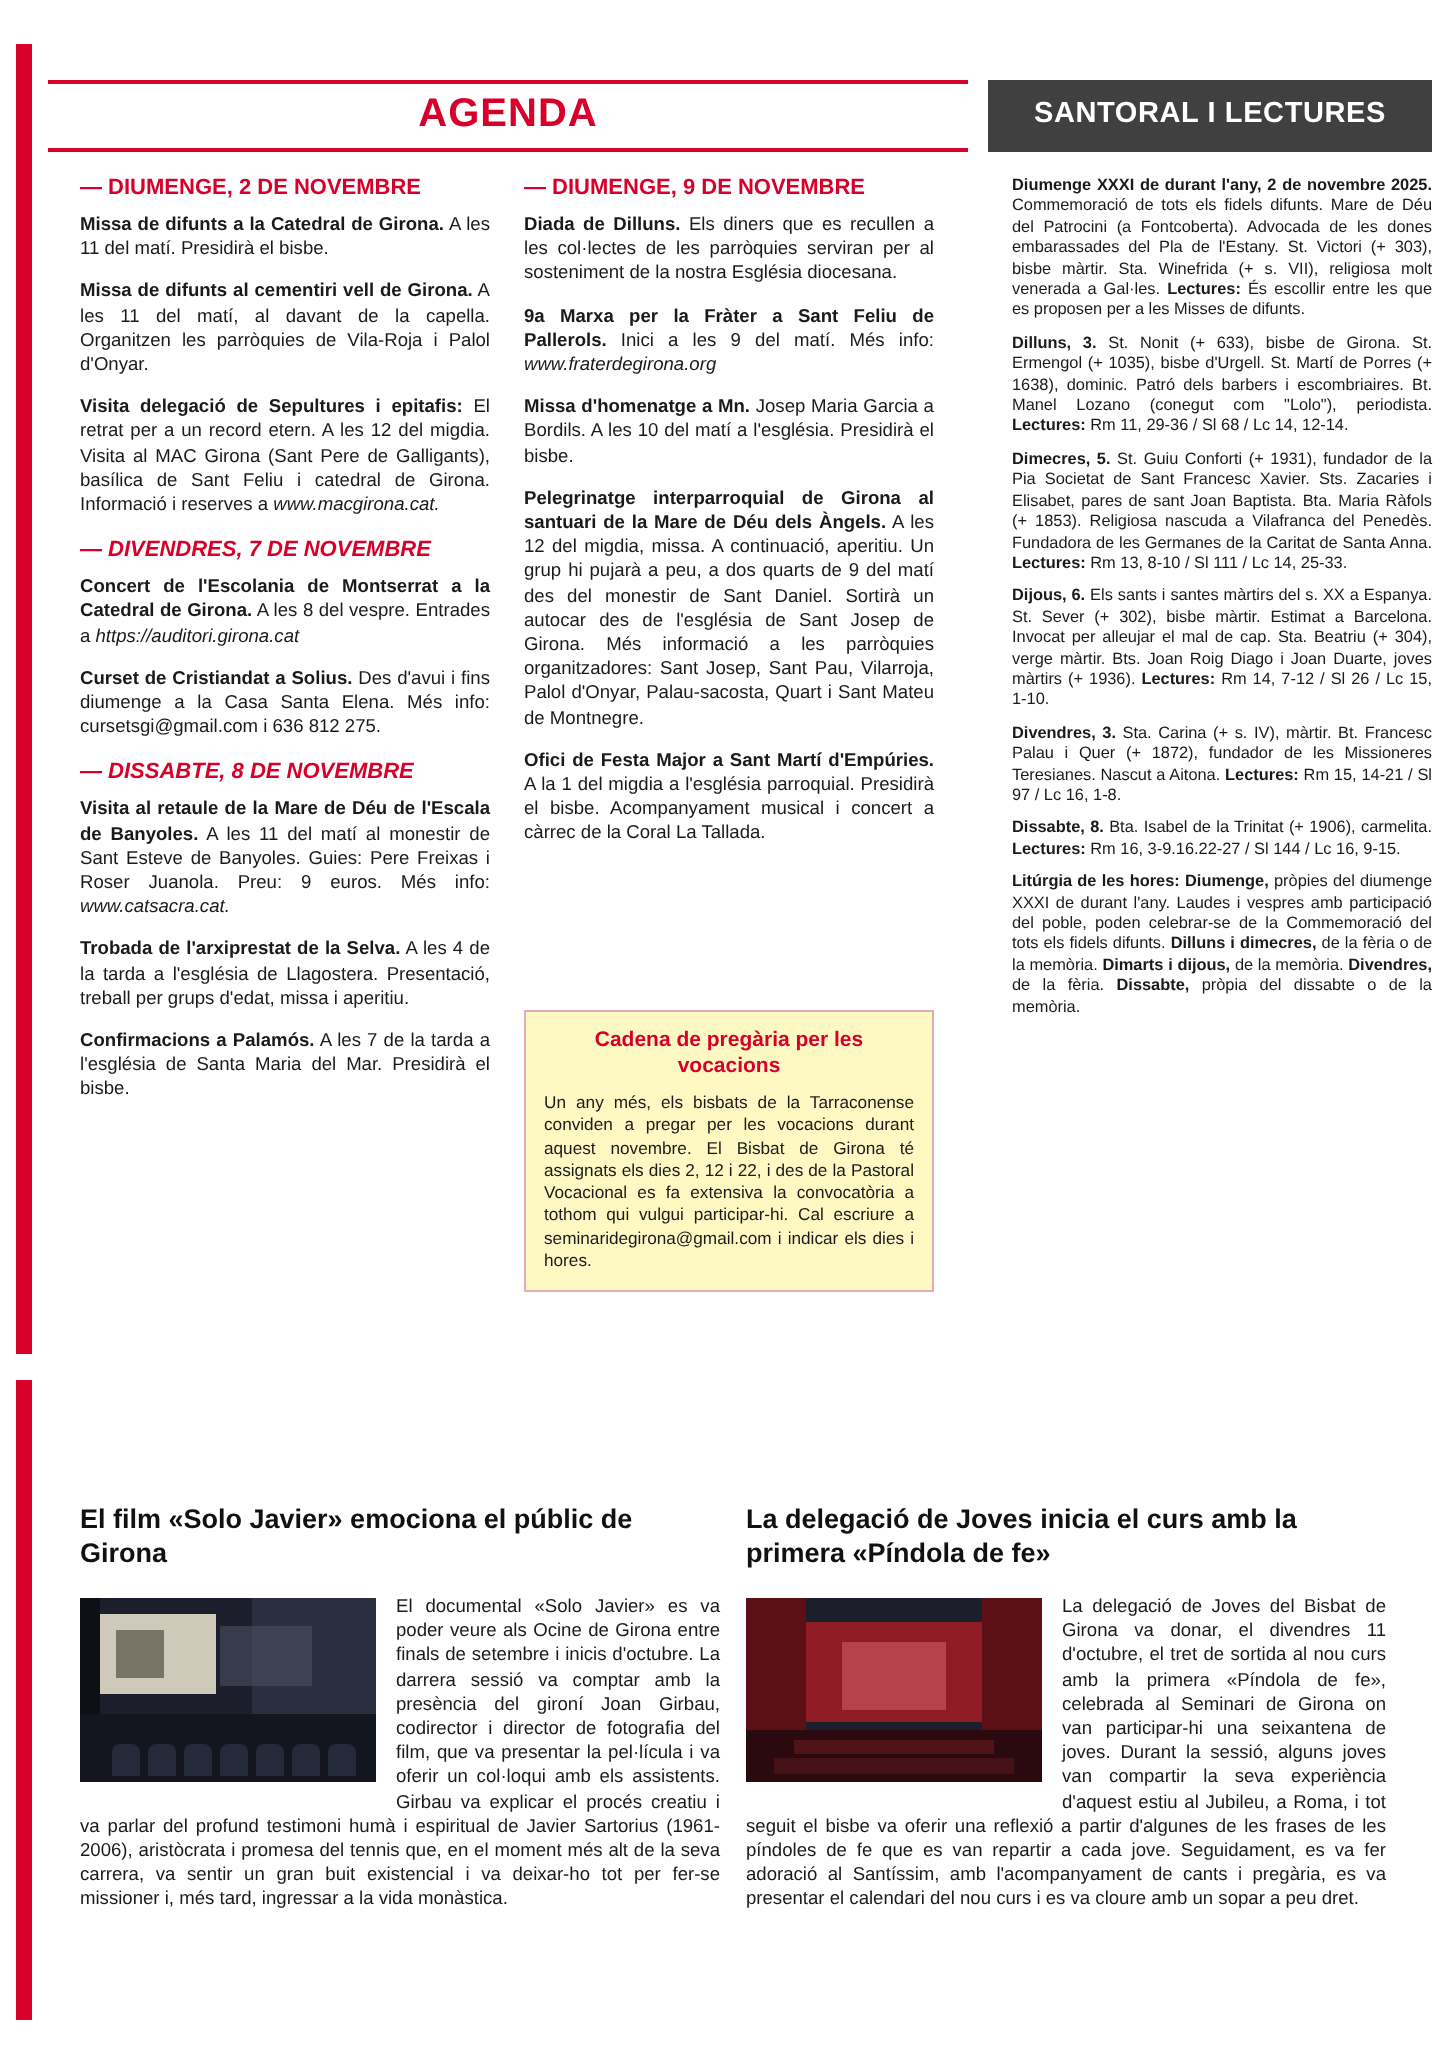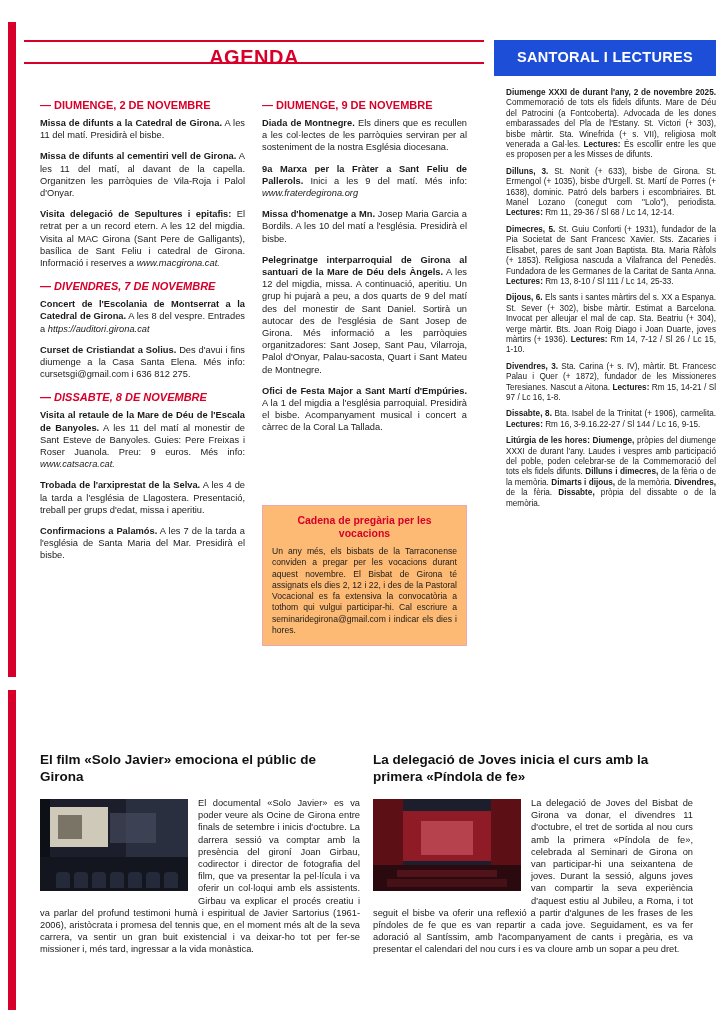--- a/index.html
+++ b/index.html
@@ -19,65 +19,65 @@
     position:absolute; left:8px; top:22px; width:8px; height:655px;
     background:#d6002a;
   }
   .left-bar2 {
     position:absolute; left:8px; top:690px; width:8px; height:320px;
     background:#d6002a;
   }
 
   
   .agenda-head {
-    position:absolute; left:24px; top:40px; width:460px; height:24px;text-decoration:underline;
+    position:absolute; left:24px; top:40px; width:460px; height:36px;text-decoration:underline;
   }
   .agenda-head .rule-top {
     position:absolute; left:0; top:0; width:460px; height:2px; background:#d6002a;
   }
   .agenda-head .rule-bot {
     position:absolute; left:0; bottom:0; width:460px; height:2px; background:#d6002a;
   }
   .agenda-head .title {
     position:absolute; left:0; top:6px; width:460px;
     text-align:center;
     font-size:20px; font-weight:bold; color:#d6002a; letter-spacing:0.5px;
   }
 
   
   .santoral-head {
     position:absolute; left:494px; top:40px; width:222px; height:36px;
-    background:#1d4ed8;
+    background:#404040;
   }
   .santoral-head .title {
     position:absolute; left:0; top:9px; width:222px; text-align:center;
     color:#ffffff; font-size:14.5px; font-weight:bold; letter-spacing:0.3px;
   }
 
   
   .col { position:absolute; font-size:9.3px; line-height:12.2px; text-align:justify; }
   .col1 { left:40px; top:88px; width:205px; }
   .col2 { left:262px; top:88px; width:205px; }
   .col3 { left:494px; top:88px; width:222px; font-size:8.2px; line-height:10.4px; }
 
   .sect-head {
     color:#d6002a; font-weight:bold; font-size:11px; margin-bottom:5px;
     line-height:13px;
   }
-  .sect-head.first { margin-top:11px; }
+  .sect-head.first { margin-top:0; }
   .sect-head.more { margin-top:11px;font-style:italic; }
 
   .entry { margin-bottom:9px; }
   .entry b { font-weight:bold; }
   .entry i { font-style:italic; }
 
   
   .cadena {
     position:absolute; left:262px; top:505px; width:205px;
-    background:#fdba74; border:1px solid #e8a8b6;
+    background:#fef9c3; border:1px solid #e8a8b6;
     padding:8px 9px 9px 9px;
   }
   .cadena h3 {
     margin:0 0 6px 0; color:#d6002a; font-size:10.5px; font-weight:bold;
     text-align:center; line-height:13px;
   }
   .cadena p { margin:0; font-size:8.6px; line-height:11.3px; text-align:justify; }
 
   .sant-entry { margin-bottom:6px; text-align:justify;margin-left:12px; }
   .sant-entry b { font-weight:bold; }
@@ -171,21 +171,21 @@
       <div class="entry"><b>Concert de l'Escolania de Montserrat a la Catedral de Girona.</b> A les 8 del vespre. Entrades a <i>https://auditori.girona.cat</i></div>
       <div class="entry"><b>Curset de Cristiandat a Solius.</b> Des d'avui i fins diumenge a la Casa Santa Elena. Més info: cursetsgi@gmail.com i 636 812 275.</div>
       <div class="sect-head more">— DISSABTE, 8 DE NOVEMBRE</div>
       <div class="entry"><b>Visita al retaule de la Mare de Déu de l'Escala de Banyoles.</b> A les 11 del matí al monestir de Sant Esteve de Banyoles. Guies: Pere Freixas i Roser Juanola. Preu: 9 euros. Més info: <i>www.catsacra.cat.</i></div>
       <div class="entry"><b>Trobada de l'arxiprestat de la Selva.</b> A les 4 de la tarda a l'església de Llagostera. Presentació, treball per grups d'edat, missa i aperitiu.</div>
       <div class="entry"><b>Confirmacions a Palamós.</b> A les 7 de la tarda a l'església de Santa Maria del Mar. Presidirà el bisbe.</div>
     </div>
 
   <div class="col col2" id="col2">
       <div class="sect-head first">— DIUMENGE, 9 DE NOVEMBRE</div>
-      <div class="entry"><b>Diada de Montnegre.</b> Els diners que es recullen a les col·lectes de les parròquies serviran per al sosteniment de la nostra Església diocesana.</div>
+      <div class="entry"><b>Diada de Dilluns.</b> Els diners que es recullen a les col·lectes de les parròquies serviran per al sosteniment de la nostra Església diocesana.</div>
       <div class="entry"><b>9a Marxa per la Fràter a Sant Feliu de Pallerols.</b> Inici a les 9 del matí. Més info: <i>www.fraterdegirona.org</i></div>
       <div class="entry"><b>Missa d'homenatge a Mn.</b> Josep Maria Garcia a Bordils. A les 10 del matí a l'església. Presidirà el bisbe.</div>
       <div class="entry"><b>Pelegrinatge interparroquial de Girona al santuari de la Mare de Déu dels Àngels.</b> A les 12 del migdia, missa. A continuació, aperitiu. Un grup hi pujarà a peu, a dos quarts de 9 del matí des del monestir de Sant Daniel. Sortirà un autocar des de l'església de Sant Josep de Girona. Més informació a les parròquies organitzadores: Sant Josep, Sant Pau, Vilarroja, Palol d'Onyar, Palau-sacosta, Quart i Sant Mateu de Montnegre.</div>
       <div class="entry"><b>Ofici de Festa Major a Sant Martí d'Empúries.</b> A la 1 del migdia a l'església parroquial. Presidirà el bisbe. Acompanyament musical i concert a càrrec de la Coral La Tallada.</div>
     </div>
 
   <div class="cadena">
     <h3>Cadena de pregària per les vocacions</h3>
     <p>Un any més, els bisbats de la Tarraconense conviden a pregar per les vocacions durant aquest novembre. El Bisbat de Girona té assignats els dies 2, 12 i 22, i des de la Pastoral Vocacional es fa extensiva la convocatòria a tothom qui vulgui participar-hi. Cal escriure a seminaridegirona@gmail.com i indicar els dies i hores.</p>
   </div>

